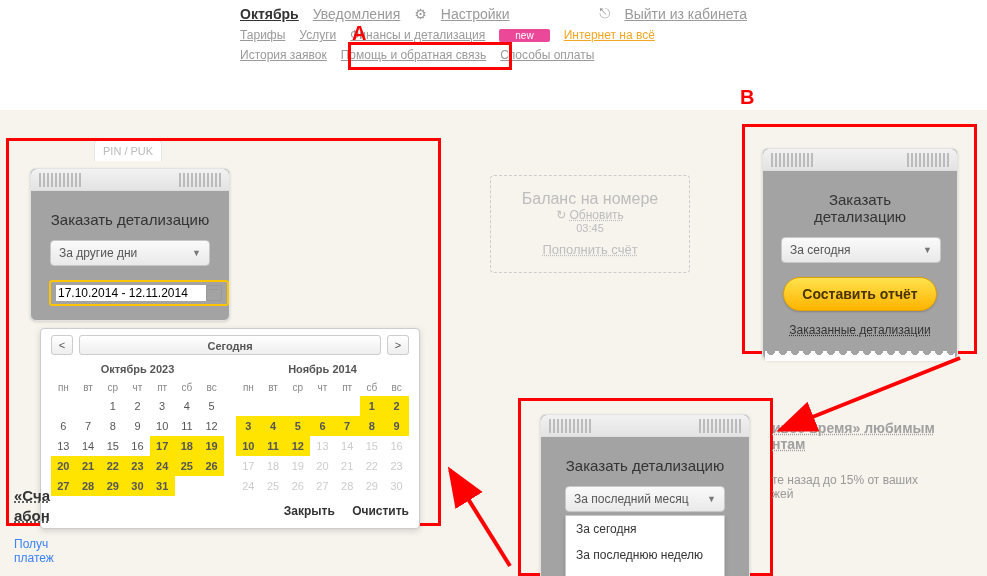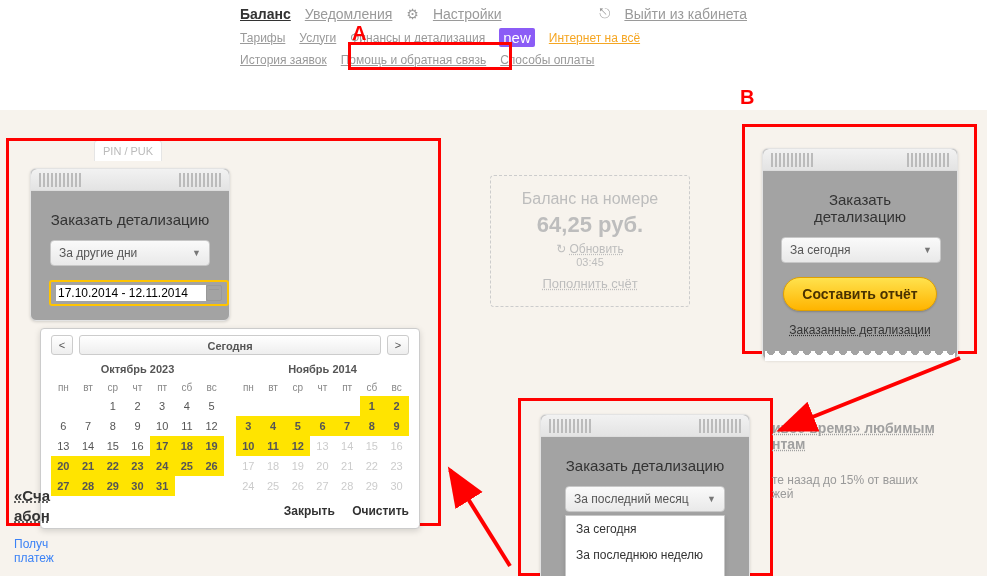--- a/index.html
+++ b/index.html
@@ -7,21 +7,21 @@
   .topnav { padding:5px 240px 0 240px; font-size:14px; color:#9a9a9a; }
   .topnav .row { display:flex; align-items:center; gap:14px; margin-bottom:6px; }
   .topnav .spacer { flex:1; }
   .topnav-item { text-decoration:underline; cursor:pointer; }
   .topnav-item.active { color:#333; text-decoration:underline; font-weight:bold; }
   .gear-icon { font-size:14px; }
   .labelA { position:absolute; left:352px; top:22px; color:#ff0000; font-weight:bold; font-size:20px; }
   .labelB { position:absolute; left:740px; top:86px; color:#ff0000; font-weight:bold; font-size:20px; }
   .redbox { border:3px solid #ff0000; position:absolute; }
   .boxA-frame { left:348px; top:42px; width:164px; height:28px; }
-  .newbadge { display:inline-block; background:#8b5cf6; color:#fff; font-size:15px; padding:1px 4px; border-radius:2px; }
+  .newbadge { display:inline-block; background:#ec4899; color:#fff; font-size:10px; padding:1px 16px; border-radius:2px; }
   .gray-area { background:#f7f3ed; position:absolute; top:110px; left:0; right:0; height:466px; }
 
   
   .widget { background:#a3a3a3; border:1px solid #e3e3e3; border-radius:6px; box-shadow:0 1px 3px rgba(0,0,0,0.15); position:absolute; }
   .widget-header { height:22px; border-bottom:1px solid #ddd; background:linear-gradient(#f2f2f2,#e3e3e3); border-radius:6px 6px 0 0; position:relative; }
   .widget-header::before, .widget-header::after { content:""; position:absolute; top:4px; width:2px; height:14px; background:#bbb; }
   .widget-header::before { left:8px; box-shadow:4px 0 0 #bbb,8px 0 0 #bbb,12px 0 0 #bbb,16px 0 0 #bbb,20px 0 0 #bbb,24px 0 0 #bbb,28px 0 0 #bbb,32px 0 0 #bbb,36px 0 0 #bbb,40px 0 0 #bbb;}
   .widget-header::after { right:8px; box-shadow:-4px 0 0 #bbb,-8px 0 0 #bbb,-12px 0 0 #bbb,-16px 0 0 #bbb,-20px 0 0 #bbb,-24px 0 0 #bbb,-28px 0 0 #bbb,-32px 0 0 #bbb,-36px 0 0 #bbb,-40px 0 0 #bbb;}
   .widget-body { padding:14px 18px; text-align:center; }
   .widget-title { font-size:15px; color:#333; margin:6px 0 12px; }
@@ -81,21 +81,21 @@
 
   .redbox.main-left { left:6px; top:138px; width:435px; height:388px; }
   .redbox.main-right { left:742px; top:124px; width:235px; height:230px; }
   .redbox.mid { left:518px; top:398px; width:255px; height:178px; }
 </style>
 </head>
 <body>
 
 <div class="topnav">
   <div class="row">
-    <span class="topnav-item active">Баланс</span>
+    <span class="topnav-item active">Октябрь</span>
     <span class="topnav-item">Уведомления</span>
     <span class="gear-icon">⚙</span>
     <span class="topnav-item">Настройки</span>
     <span class="spacer"></span>
     <span>⎋</span>
     <span class="topnav-item">Выйти из кабинета</span>
   </div>
   <div class="row" style="font-size:12px;">
     <span class="topnav-item">Тарифы</span>
     <span class="topnav-item">Услуги</span>
@@ -266,21 +266,20 @@
     </div>
   </div>
   <div class="cal-footer">
     <span>Закрыть</span>
     <span>Очистить</span>
   </div>
 </div>
 
 <div class="balance">
   <div>Баланс на номере</div>
-  <div class="amount">64,25 руб.</div>
   <div class="refresh"><span>↻</span> <span style="text-decoration:underline dotted;">Обновить</span></div>
   <div class="time">03:45</div>
   <span class="topup">Пополнить счёт</span>
 </div>
 
 <div class="redbox main-right"></div>
 <div class="widget" style="left:762px; top:148px; width:196px;">
   <div class="widget-header"></div>
   <div class="widget-body">
     <div class="widget-title">Заказать детализацию</div>

